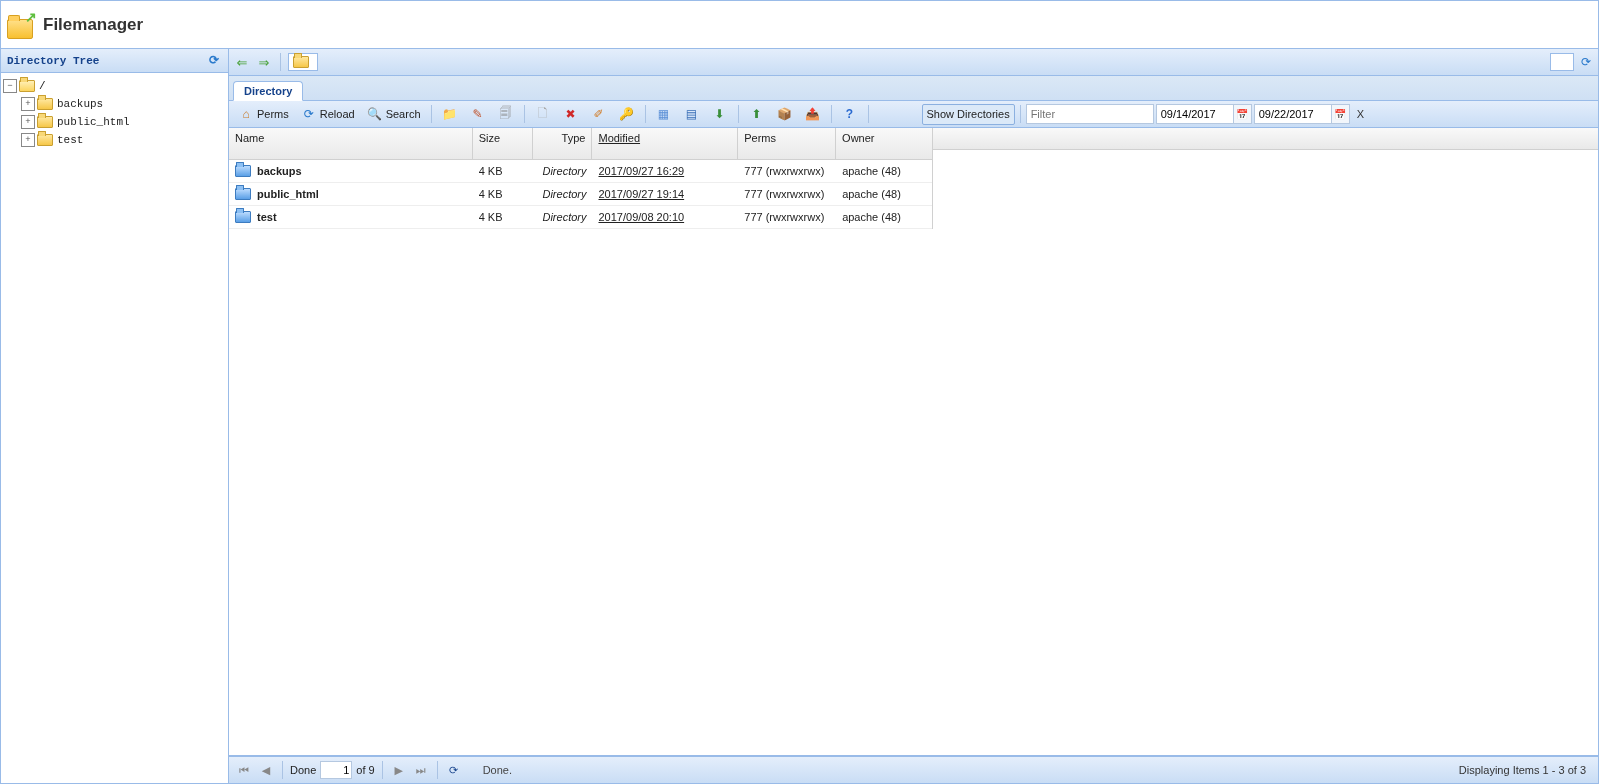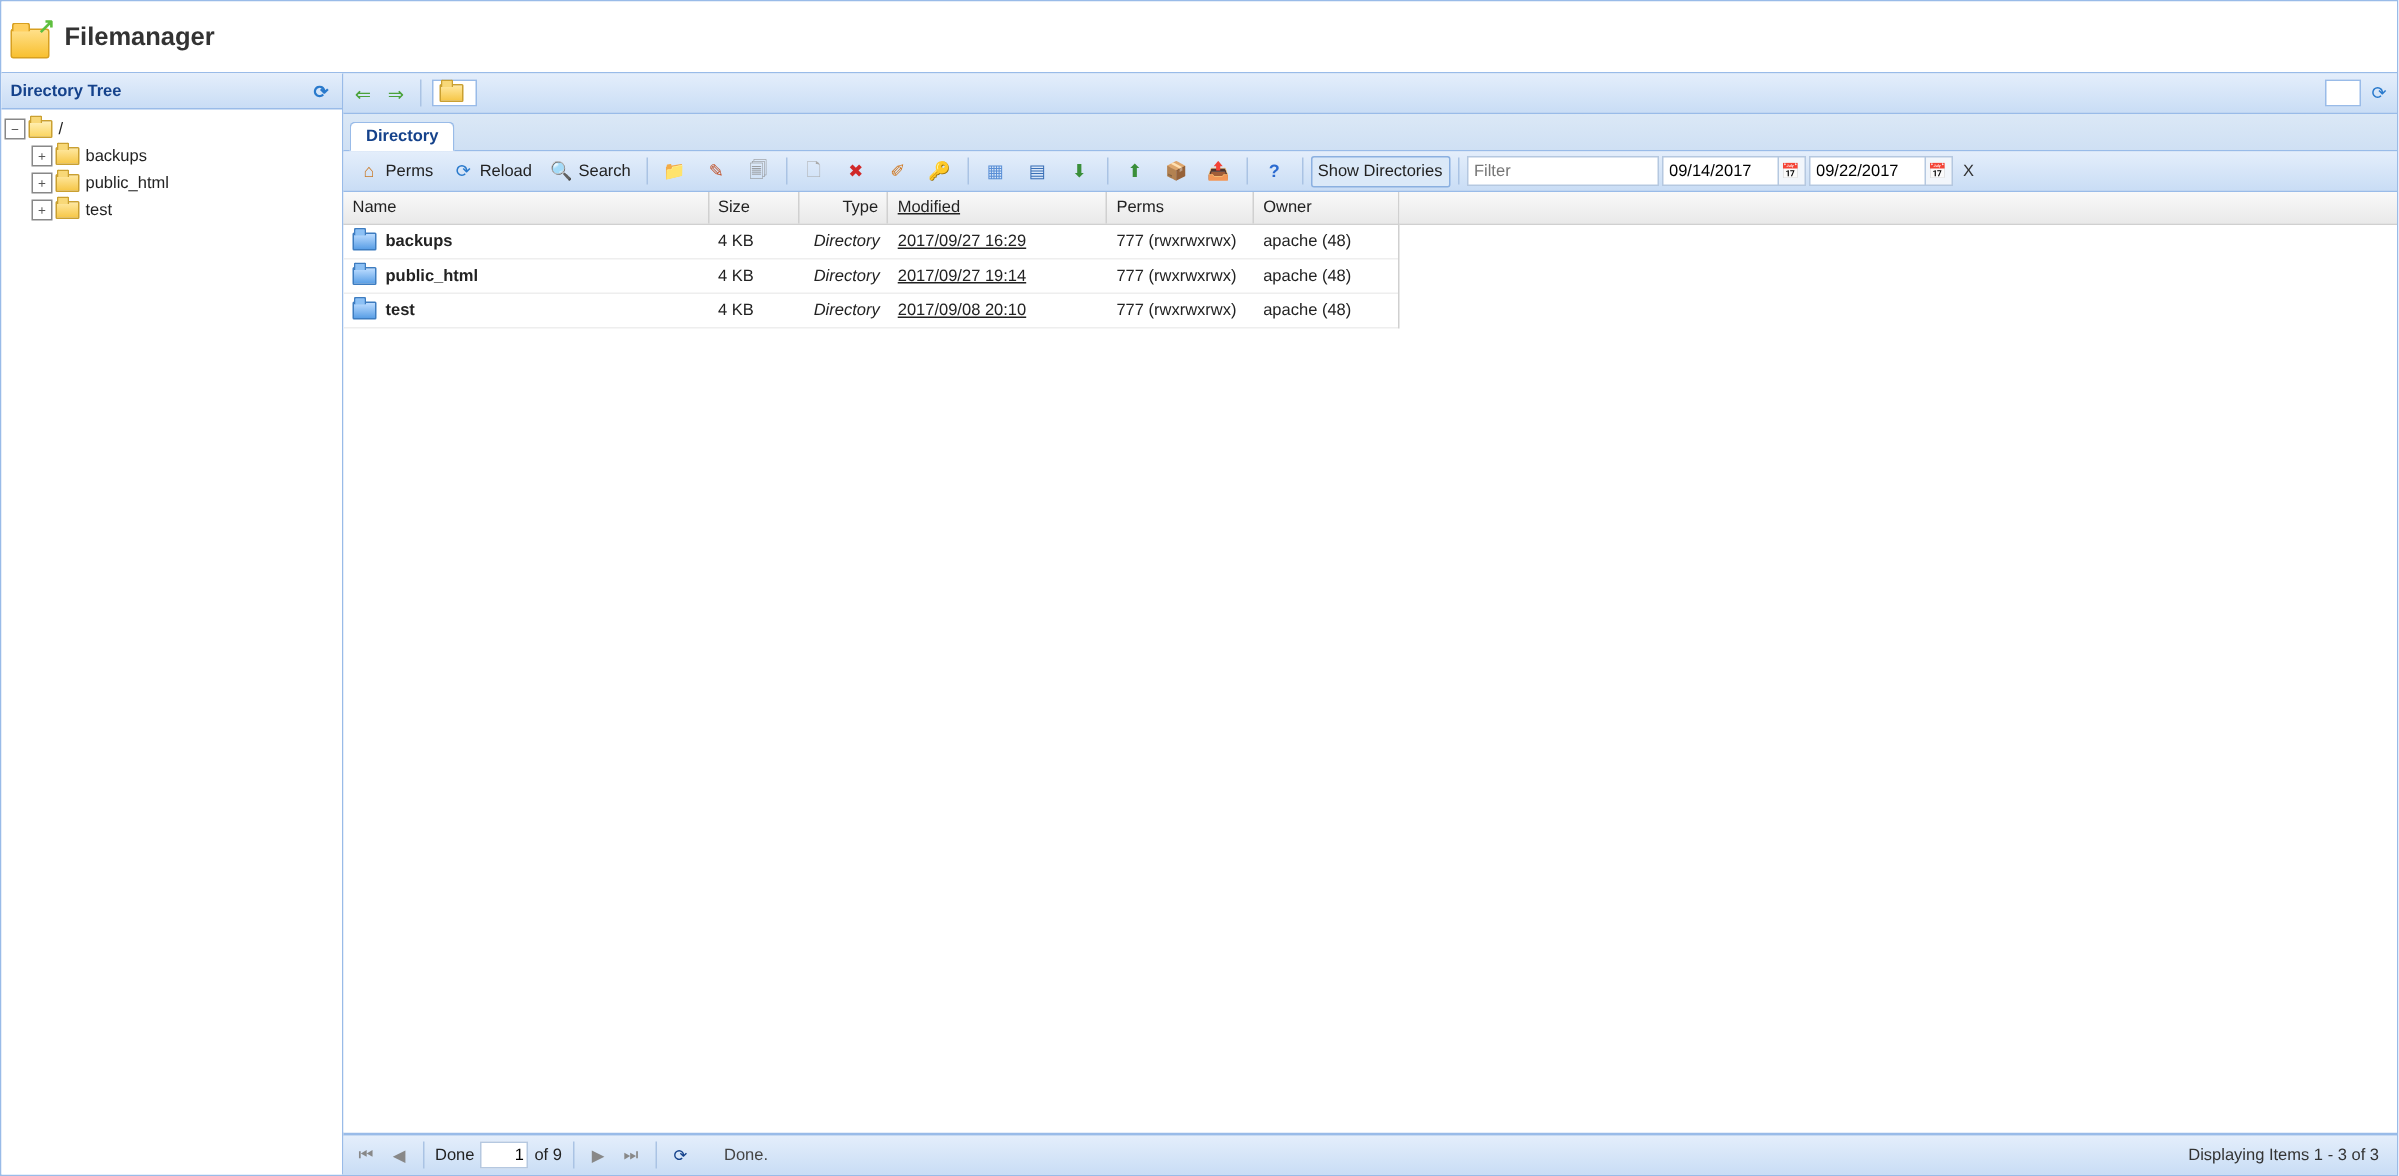--- a/index.html
+++ b/index.html
@@ -76,20 +76,21 @@
   display: flex;
   min-height: 0;
 }
 
 .sidebar {
   width: 228px;
   border-right: 1px solid #99bbe8;
   background: #fff;
   display: flex;
   flex-direction: column;
+  font-family: Liberation Mono, monospace;
 }
 .panel-header {
   background: linear-gradient(#e4eefb, #c9ddf5);
   border-bottom: 1px solid #99bbe8;
   height: 24px;
   display: flex;
   align-items: center;
   padding: 0 6px;
   color: #15428b;
   font-weight: bold;
@@ -226,20 +227,21 @@
   gap: 3px;
   padding: 2px 4px;
   height: 21px;
   border: 1px solid transparent;
   border-radius: 2px;
   cursor: pointer;
 }
 .tbtn.active {
   background: #dbe9f8;
   border-color: #8bb0e0;
+  margin-left: 48px;
 }
 .tsep {
   width: 1px;
   height: 18px;
   background: #aac3e4;
   margin: 0 3px;
 }
 .ticon {
   width: 16px;
   height: 16px;
@@ -288,21 +290,21 @@
   background: #fff;
 }
 .grid-inner-table {
   width: 704px;
   border-right: 1px solid #d0d0d0;
 }
 .gh {
   display: flex;
   background: linear-gradient(#f9f9f9, #e9e9e9);
   border-bottom: 1px solid #d0d0d0;
-  height: 22px;
+  height: 32px;
   align-items: stretch;
 }
 .gh .col {
   border-right: 1px solid #d0d0d0;
   padding: 4px 6px;
   color: #222;
 }
 .col-name { width: 244px; }
 .col-size { width: 60px; text-align: left; }
 .col-type { width: 60px; text-align: right; }

